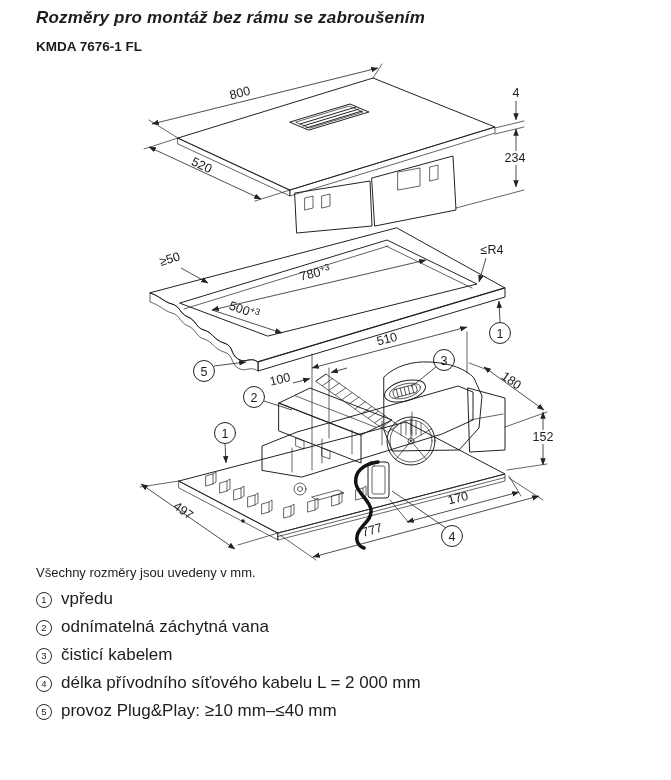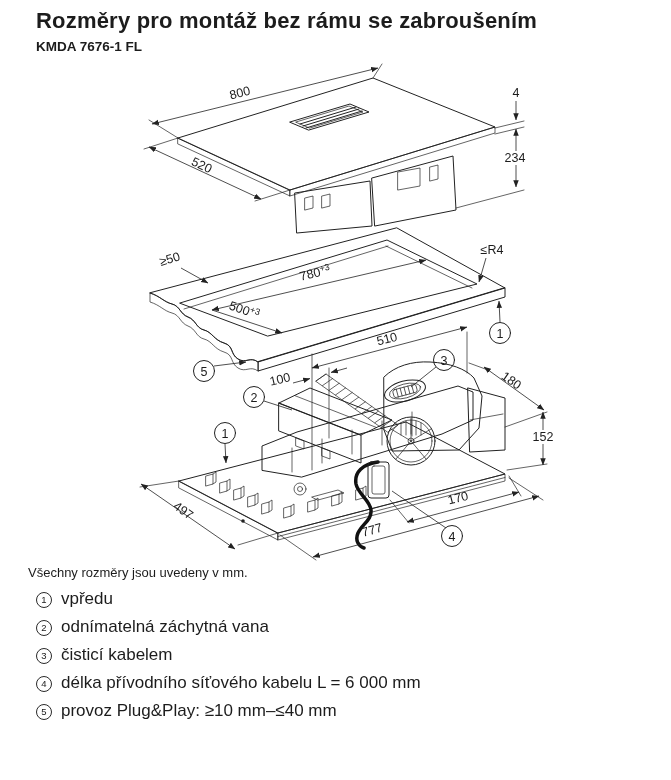--- a/index.html
+++ b/index.html
@@ -1,19 +1,19 @@
 <!DOCTYPE html>
 <html><head>
 <meta charset="utf-8">
 <style>
   html,body{margin:0;padding:0;background:#fff;}
   body{width:671px;height:780px;position:relative;font-family:"Liberation Sans",sans-serif;color:#1c1c1c;}
-  .page-title{position:absolute;left:36px;top:8px;font-size:22px;font-weight:700;letter-spacing:.2px;}
+  .page-title{position:absolute;left:36px;top:8px;font-size:17px;font-weight:700;letter-spacing:.2px;font-style:italic;}
   .model{position:absolute;left:36px;top:39px;font-size:13.5px;font-weight:700;text-align:center;}
-  .note{position:absolute;left:28px;top:565px;font-size:13px;}
+  .note{position:absolute;left:36px;top:565px;font-size:13px;}
   .legend{position:absolute;left:36px;top:590px;width:520px;}
   .legend-item{display:flex;align-items:flex-start;margin-bottom:10px;}
   .lnum{flex:0 0 auto;width:14px;height:14px;border:1px solid #2a2a2a;border-radius:50%;
         font-size:9.5px;line-height:14px;text-align:center;margin:2px 9px 0 0;}
   .ltext{font-size:17px;line-height:17px;}
   .diagram-svg{position:absolute;left:130px;top:60px;}
   svg text{font-family:"Liberation Sans",sans-serif;font-size:12.5px;fill:#1c1c1c;}
   svg text.callout{font-size:12.5px;}
   .ln{fill:none;stroke:#222;stroke-width:1;stroke-linejoin:round;stroke-linecap:round;}
   .thin{stroke-width:.7;}
@@ -283,21 +283,21 @@
   </div>
   <div class="legend-item">
     <span class="lnum">3</span>
     <div class="ltext">
         <div>čisticí kabelem</div>
       </div>
   </div>
   <div class="legend-item">
     <span class="lnum">4</span>
     <div class="ltext">
-      <div>délka přívodního síťového kabelu L = 6 000 mm</div>
+      <div>délka přívodního síťového kabelu L = 2 000 mm</div>
     </div>
   </div>
   <div class="legend-item">
     <span class="lnum">5</span>
     <div class="ltext">
       <div>provoz Plug&amp;Play: ≥10 mm–≤40 mm</div>
     </div>
   </div>
 </div>
 

